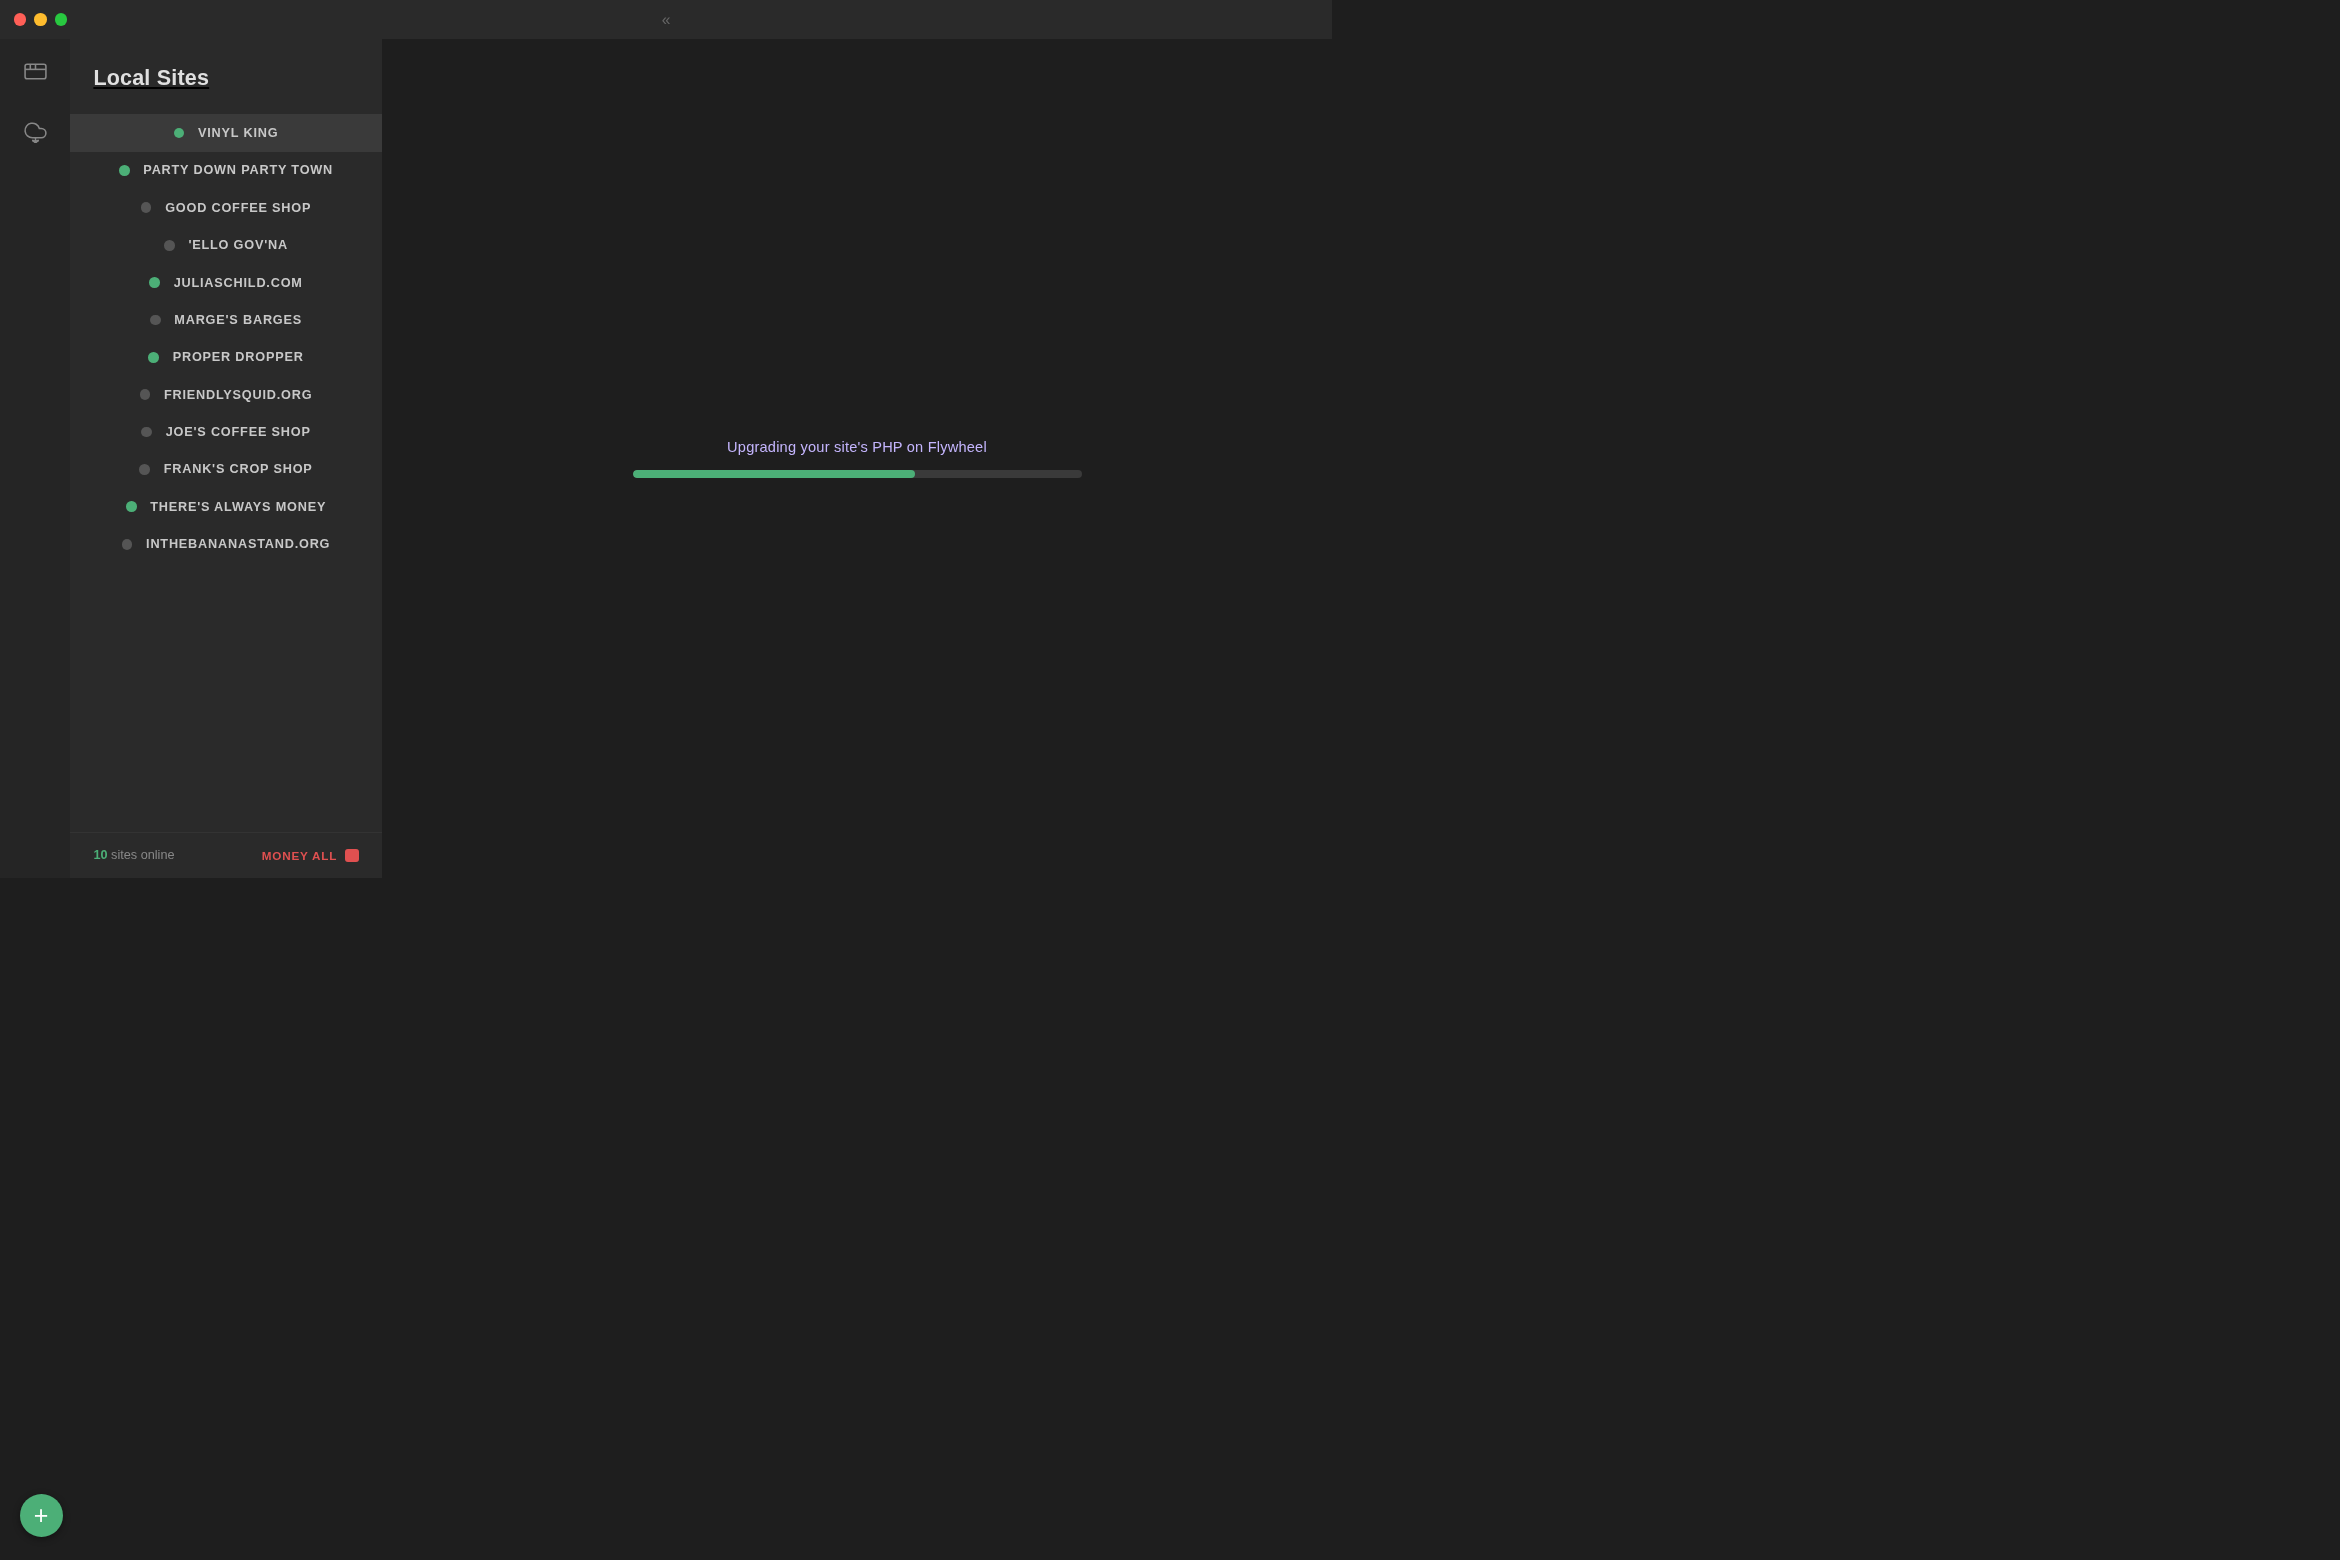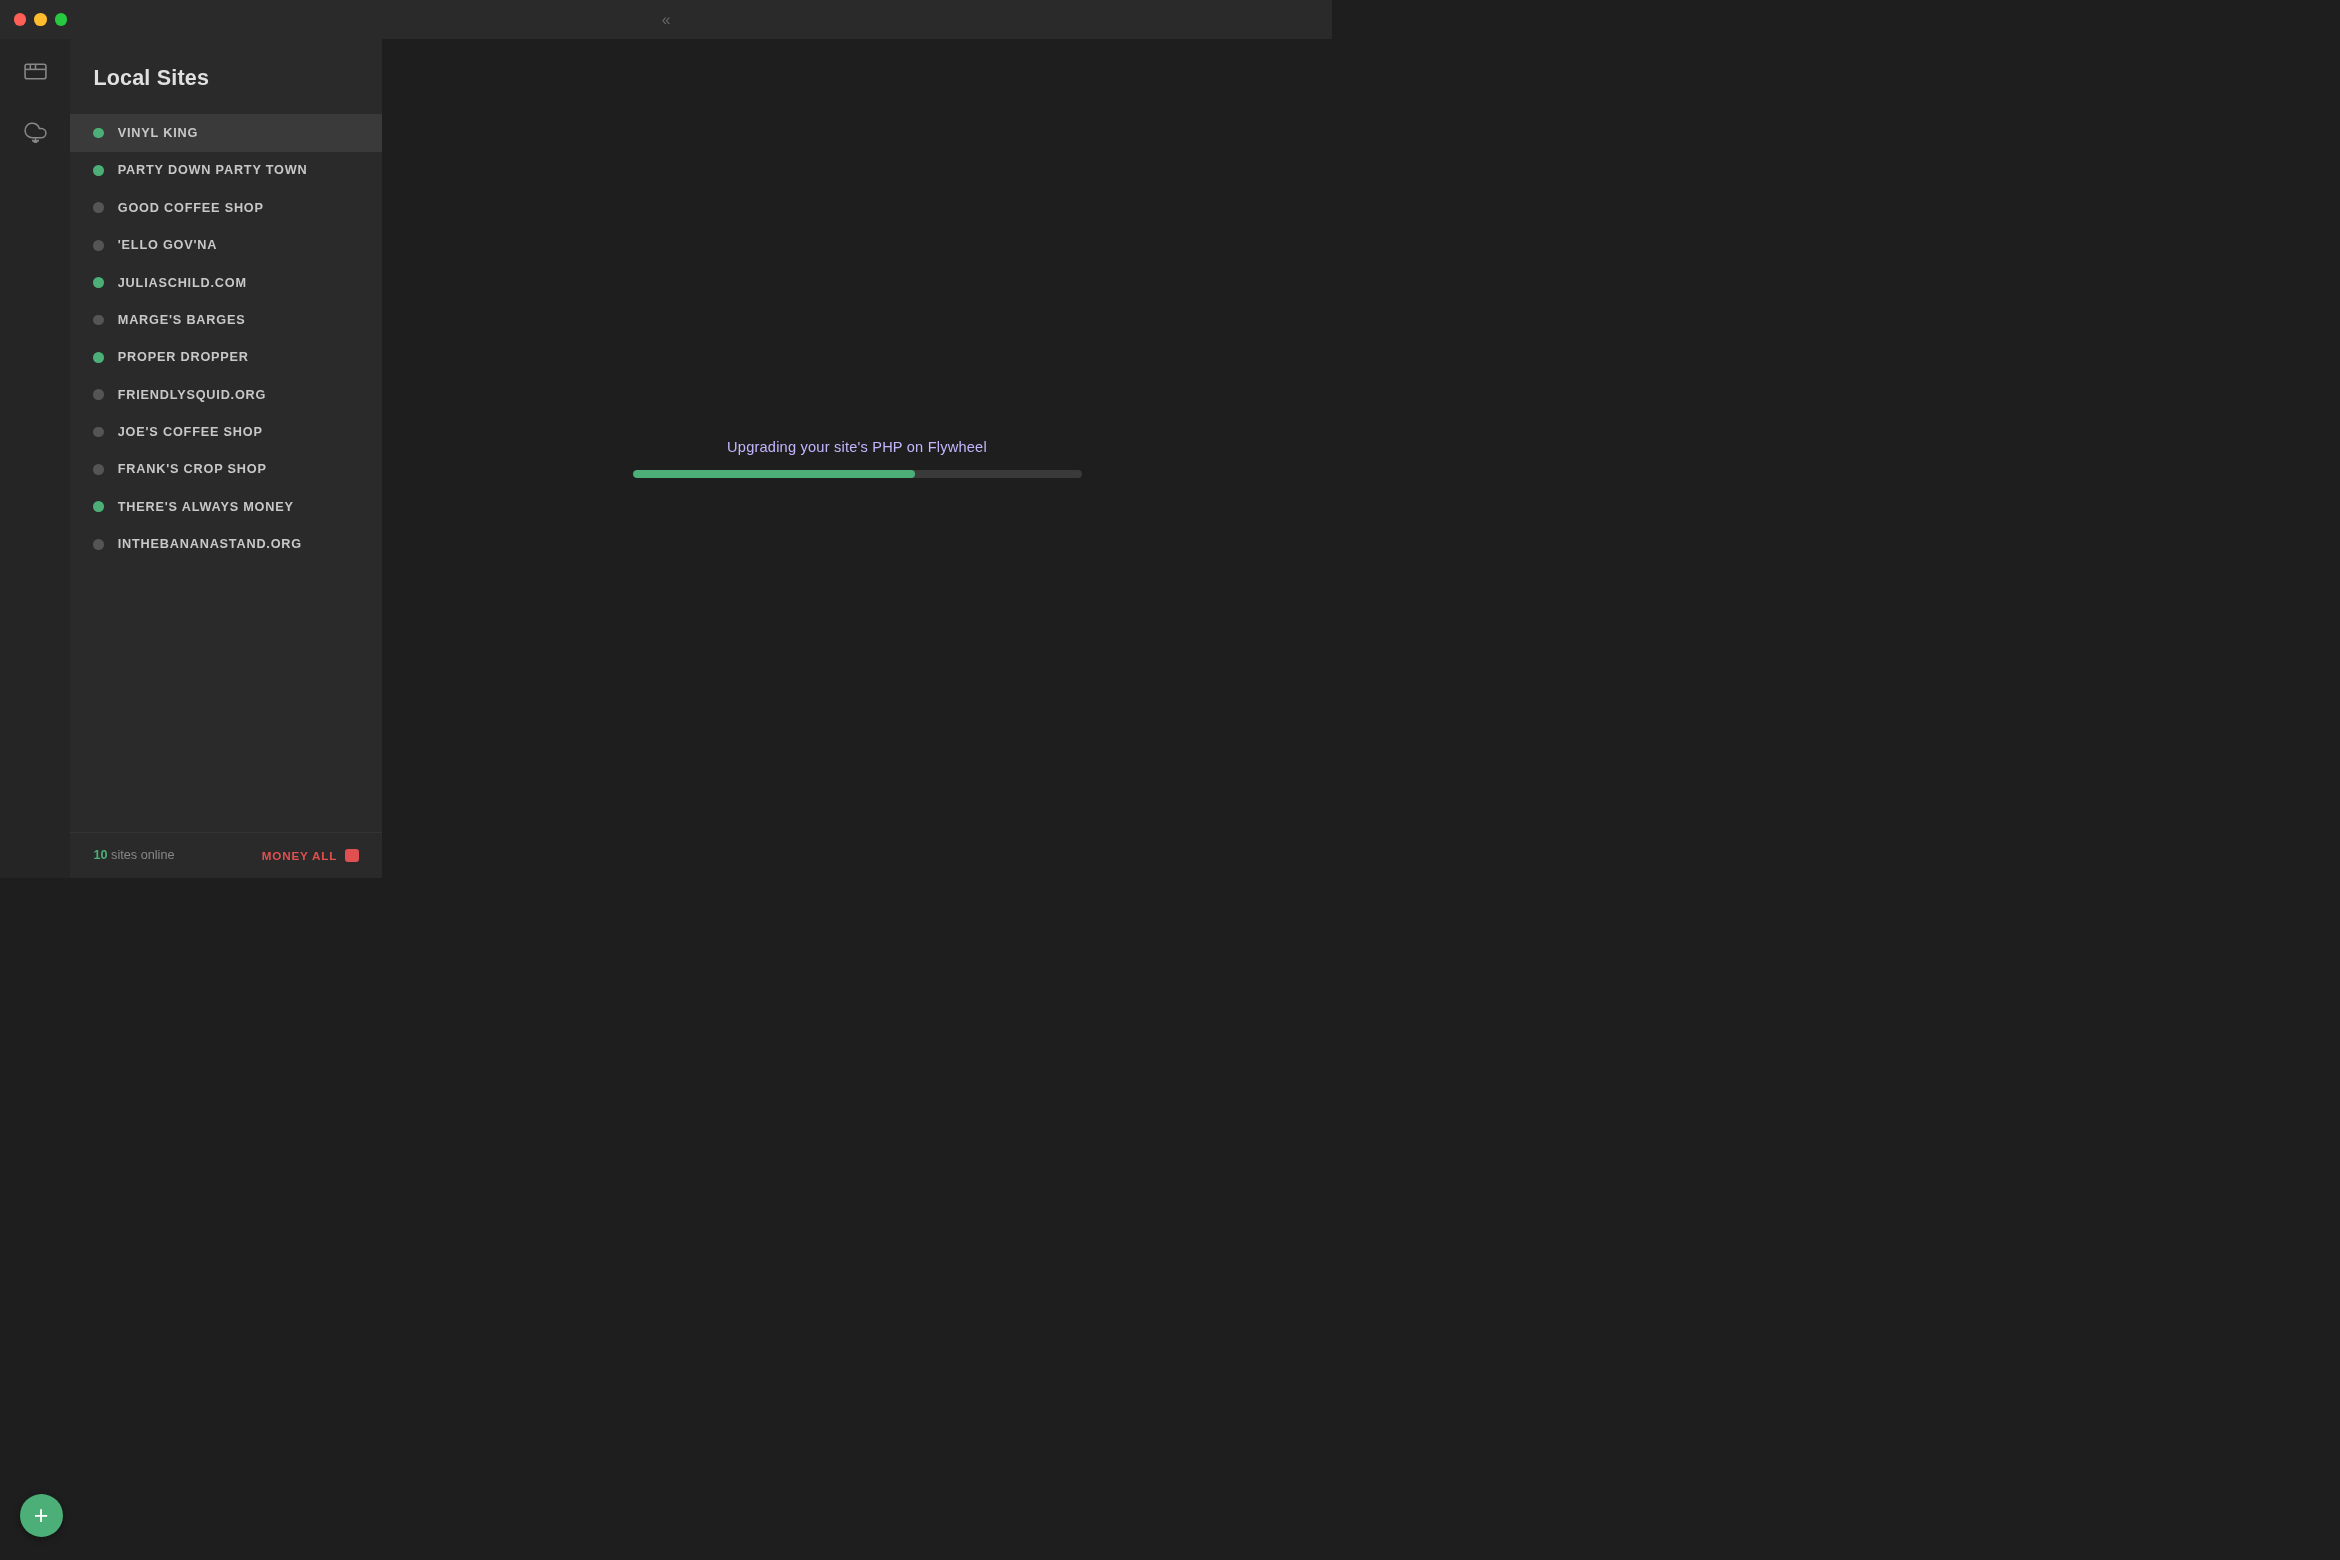--- a/index.html
+++ b/index.html
@@ -92,20 +92,21 @@
     .sidebar {
       width: 312px;
       background: #2a2a2a;
       display: flex;
       flex-direction: column;
       flex-shrink: 0;
     }
 
     .sidebar-header {
       padding: 27px 23.4px 19.5px 23.4px;
+      text-decoration: underline;
     }
 
     .sidebar-title {
       color: #e0e0e0;
       font-size: 21.5px;
       font-weight: 600;
       letter-spacing: 0.2px;
     }
 
     .sites-list {
@@ -117,20 +118,21 @@
     .sites-list::-webkit-scrollbar {
       width: 0;
     }
 
     .site-item {
       display: flex;
       align-items: center;
       padding: 11.7px 23.4px;
       cursor: pointer;
       gap: 13.7px;
+      justify-content: center;
     }
 
     .site-item.active {
       background: #3a3a3a;
     }
 
     .status-dot {
       width: 10.7px;
       height: 10.7px;
       border-radius: 50%;

